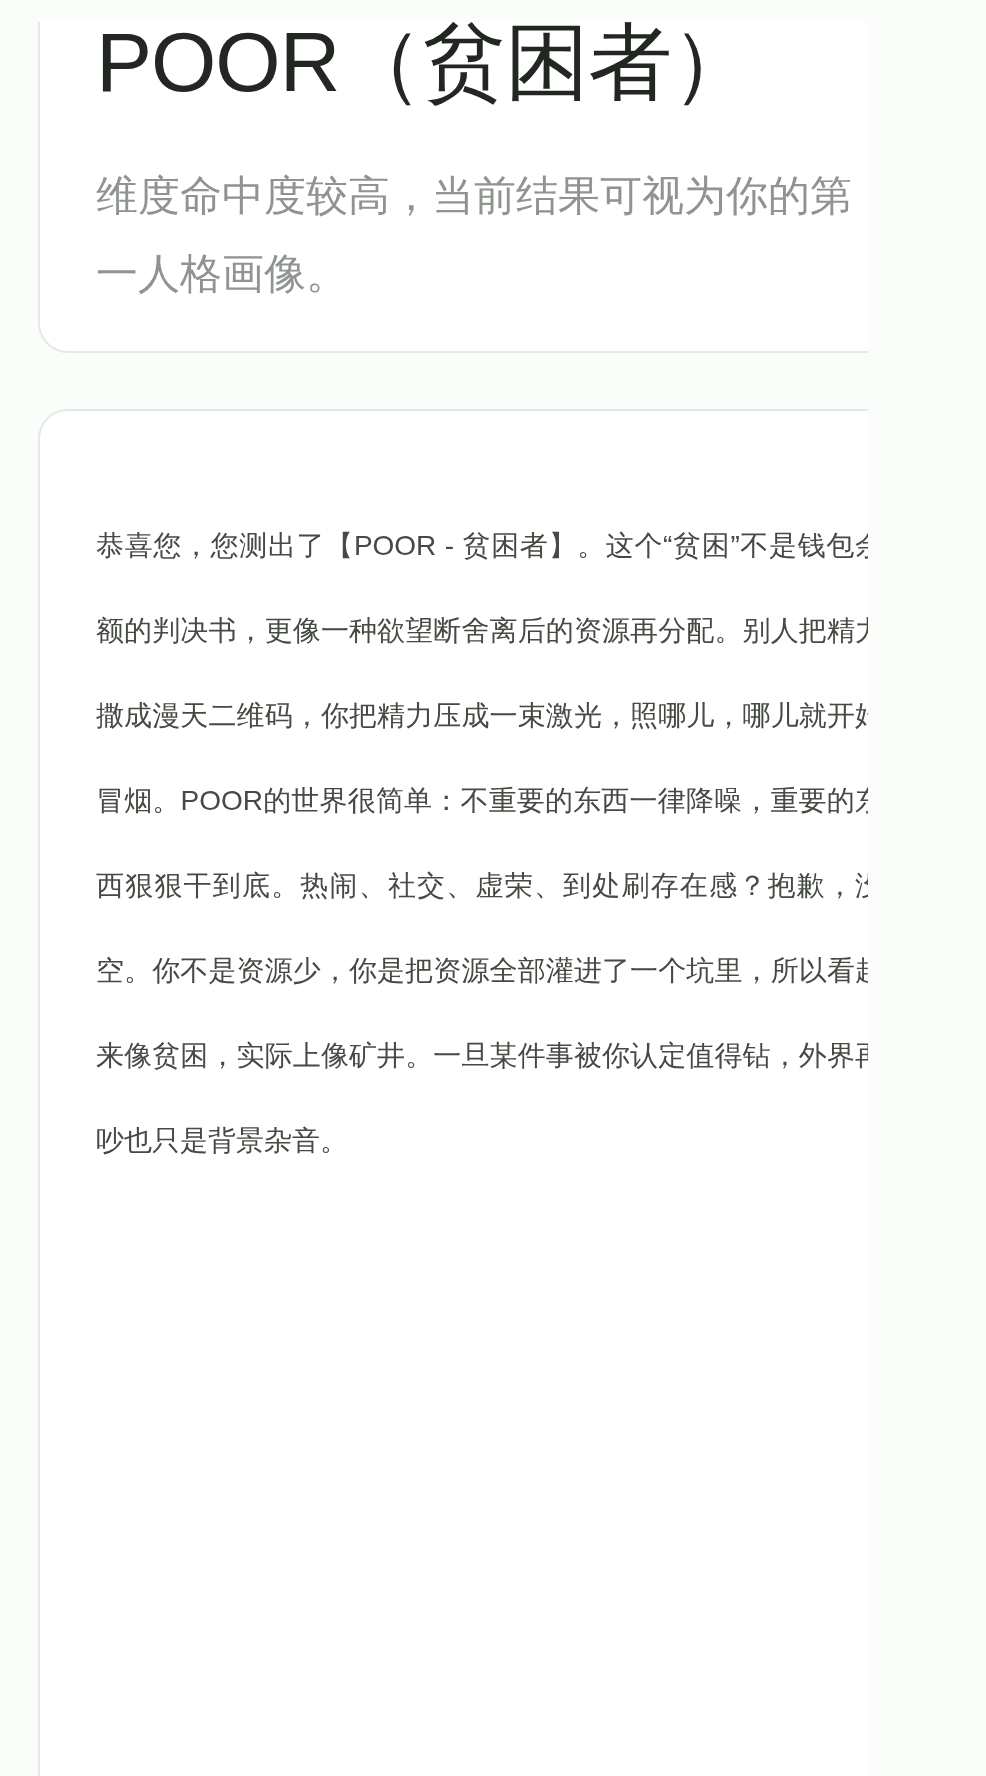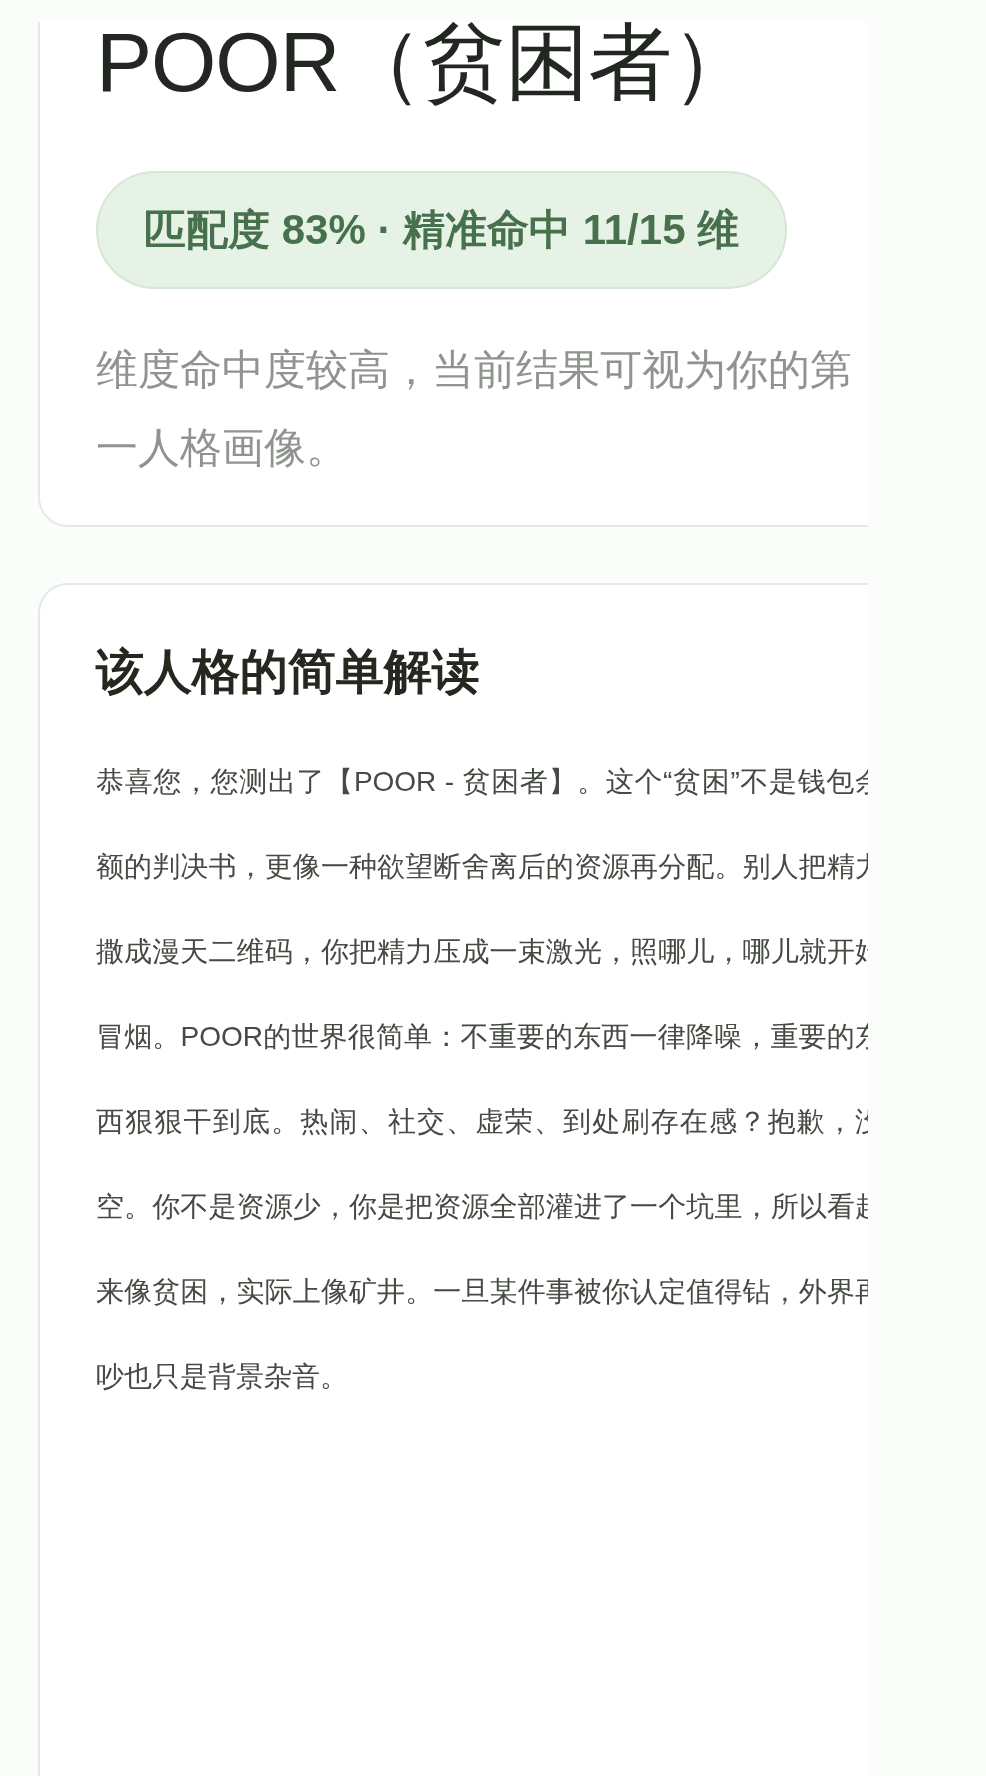--- a/index.html
+++ b/index.html
@@ -77,22 +77,20 @@
     text-align: justify;
   }
 </style>
 </head>
 <body>
 
 <div class="page">
 
   <section class="card card-result">
     <h1 class="result-title">POOR（贫困者）</h1>
-    <div class="match-badge">匹配度 83% · 精准命中 11/15 维</div>
     <p class="result-note">维度命中度较高，当前结果可视为你的第一人格画像。</p>
   </section>
 
   <section class="card card-interpretation">
-    <h2 class="interp-heading">该人格的简单解读</h2>
     <p class="interp-body">恭喜您，您测出了【POOR - 贫困者】。这个“贫困”不是钱包余额的判决书，更像一种欲望断舍离后的资源再分配。别人把精力撒成漫天二维码，你把精力压成一束激光，照哪儿，哪儿就开始冒烟。POOR的世界很简单：不重要的东西一律降噪，重要的东西狠狠干到底。热闹、社交、虚荣、到处刷存在感？抱歉，没空。你不是资源少，你是把资源全部灌进了一个坑里，所以看起来像贫困，实际上像矿井。一旦某件事被你认定值得钻，外界再吵也只是背景杂音。</p>
   </section>
 
 </div>
 
 </body></html>

